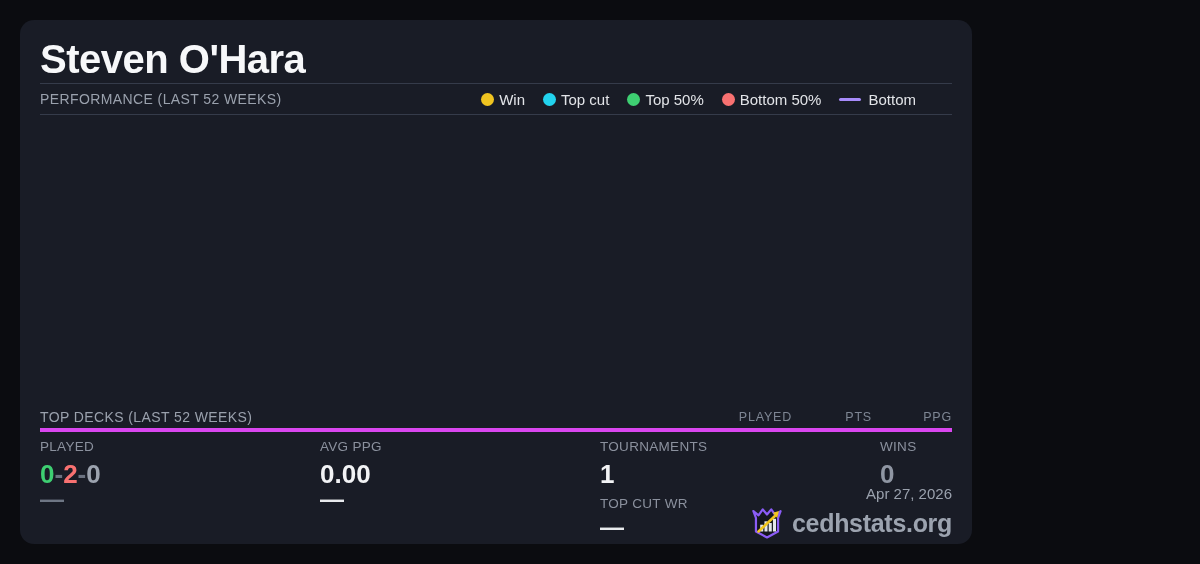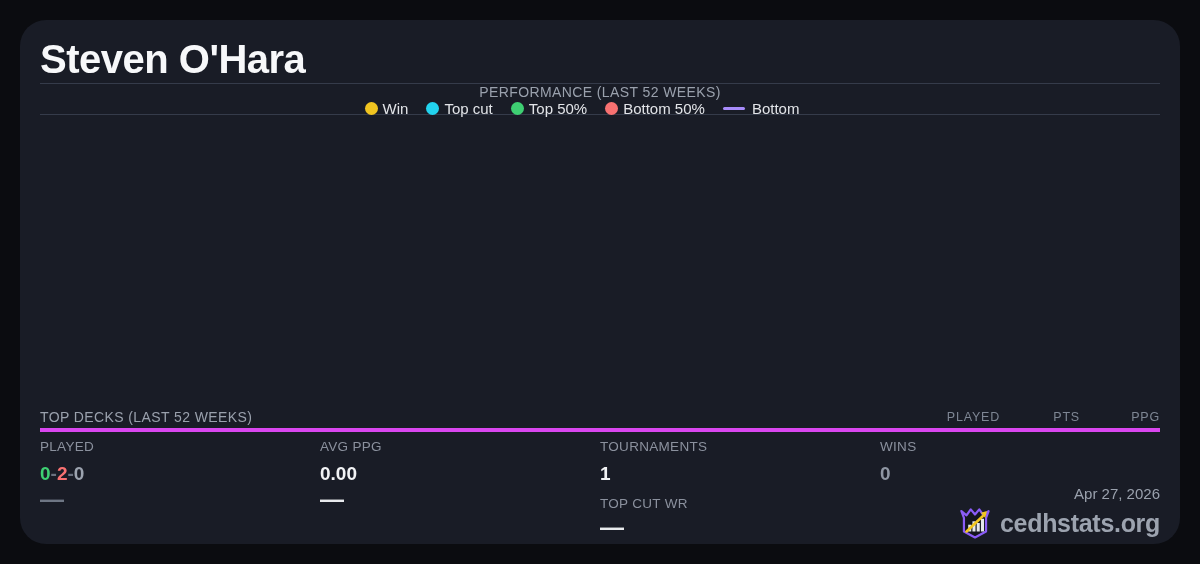--- a/index.html
+++ b/index.html
@@ -5,41 +5,41 @@
   * { margin:0; padding:0; box-sizing:border-box; }
   html, body {
     width:1200px; height:564px;
     background:#0b0c10;
     font-family:"Liberation Sans", sans-serif;
     overflow:hidden;
     position:relative;
   }
   .card {
     position:absolute; left:20px; top:20px;
-    width:1160px; height:524px;
+    width:952px; height:524px;
     background:#191c26;
-    border-radius:26px;
+    border-radius:14px;
     overflow:hidden;
   }
   .title-row {
     margin:0 20px;
     height:64px;
     border-bottom:1px solid #353b4a;
     display:flex; align-items:flex-end;
   }
   .player-name {
     font-size:40px; font-weight:700; color:#f7f8fa;
     letter-spacing:-0.5px; line-height:44px;
     padding-bottom:2px;
   }
   .perf-row {
     margin:0 20px;
     height:31px;
     border-bottom:1px solid #353b4a;
-    display:flex; align-items:center; justify-content:space-between;flex-direction:column;
+    display:flex; align-items:center; justify-content:space-between;
   }
   .section-label {
     font-size:14px; color:#9aa1ad; letter-spacing:0.4px;
   }
   .legend {
     display:flex; align-items:center; gap:18px;
     margin-right:36px;
   }
   .legend-item { display:flex; align-items:center; gap:5px; }
   .legend-dot { width:13px; height:13px; border-radius:50%; }
@@ -64,21 +64,21 @@
   .stats-grid {
     margin:0 20px; padding-top:7px;
     display:grid; grid-template-columns:repeat(4, 280px);
   }
   .stat-label {
     font-size:13.5px; color:#8b919e; letter-spacing:0.3px;
     line-height:15px; margin-bottom:5px;
   }
   .stat-label.second { margin-top:7px; margin-bottom:6px; }
   .stat-value {
-    font-size:19px; font-weight:700; color:#f2f3f5; line-height:30px;
+    font-size:26px; font-weight:700; color:#f2f3f5; line-height:30px;
   }
   .stat-value.dim { color:#8f96a3; }
   .stat-dash { font-size:24px; font-weight:700; line-height:20px; }
   .dash-dim   { color:#6e7684; }
   .dash-light { color:#e8eaed; }
   .rec-w { color:#3ecf72; }
   .rec-l { color:#f87171; }
   .rec-d { color:#9ca3af; }
   .rec-sep { color:#6b7280; }
   .footer {

